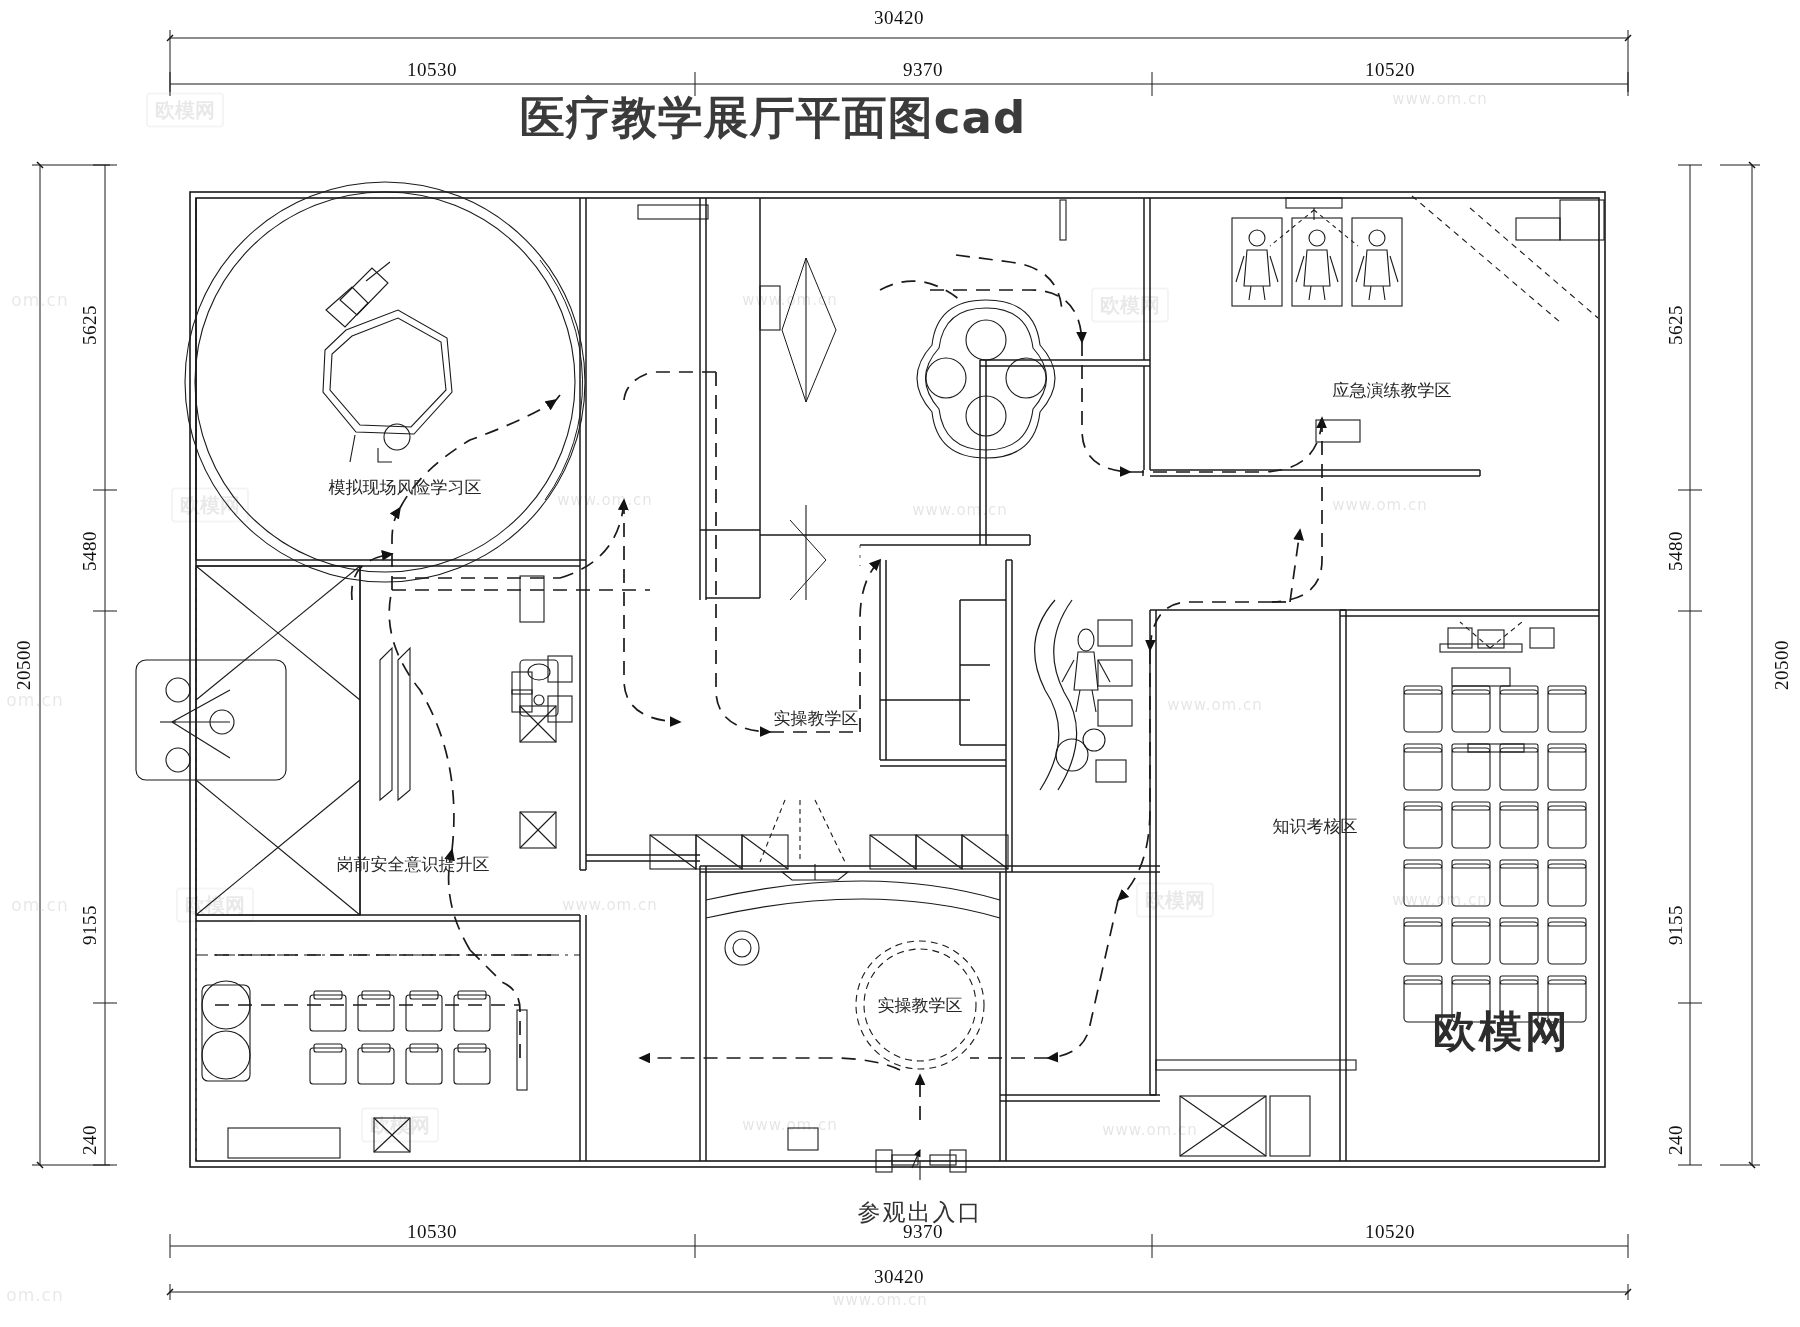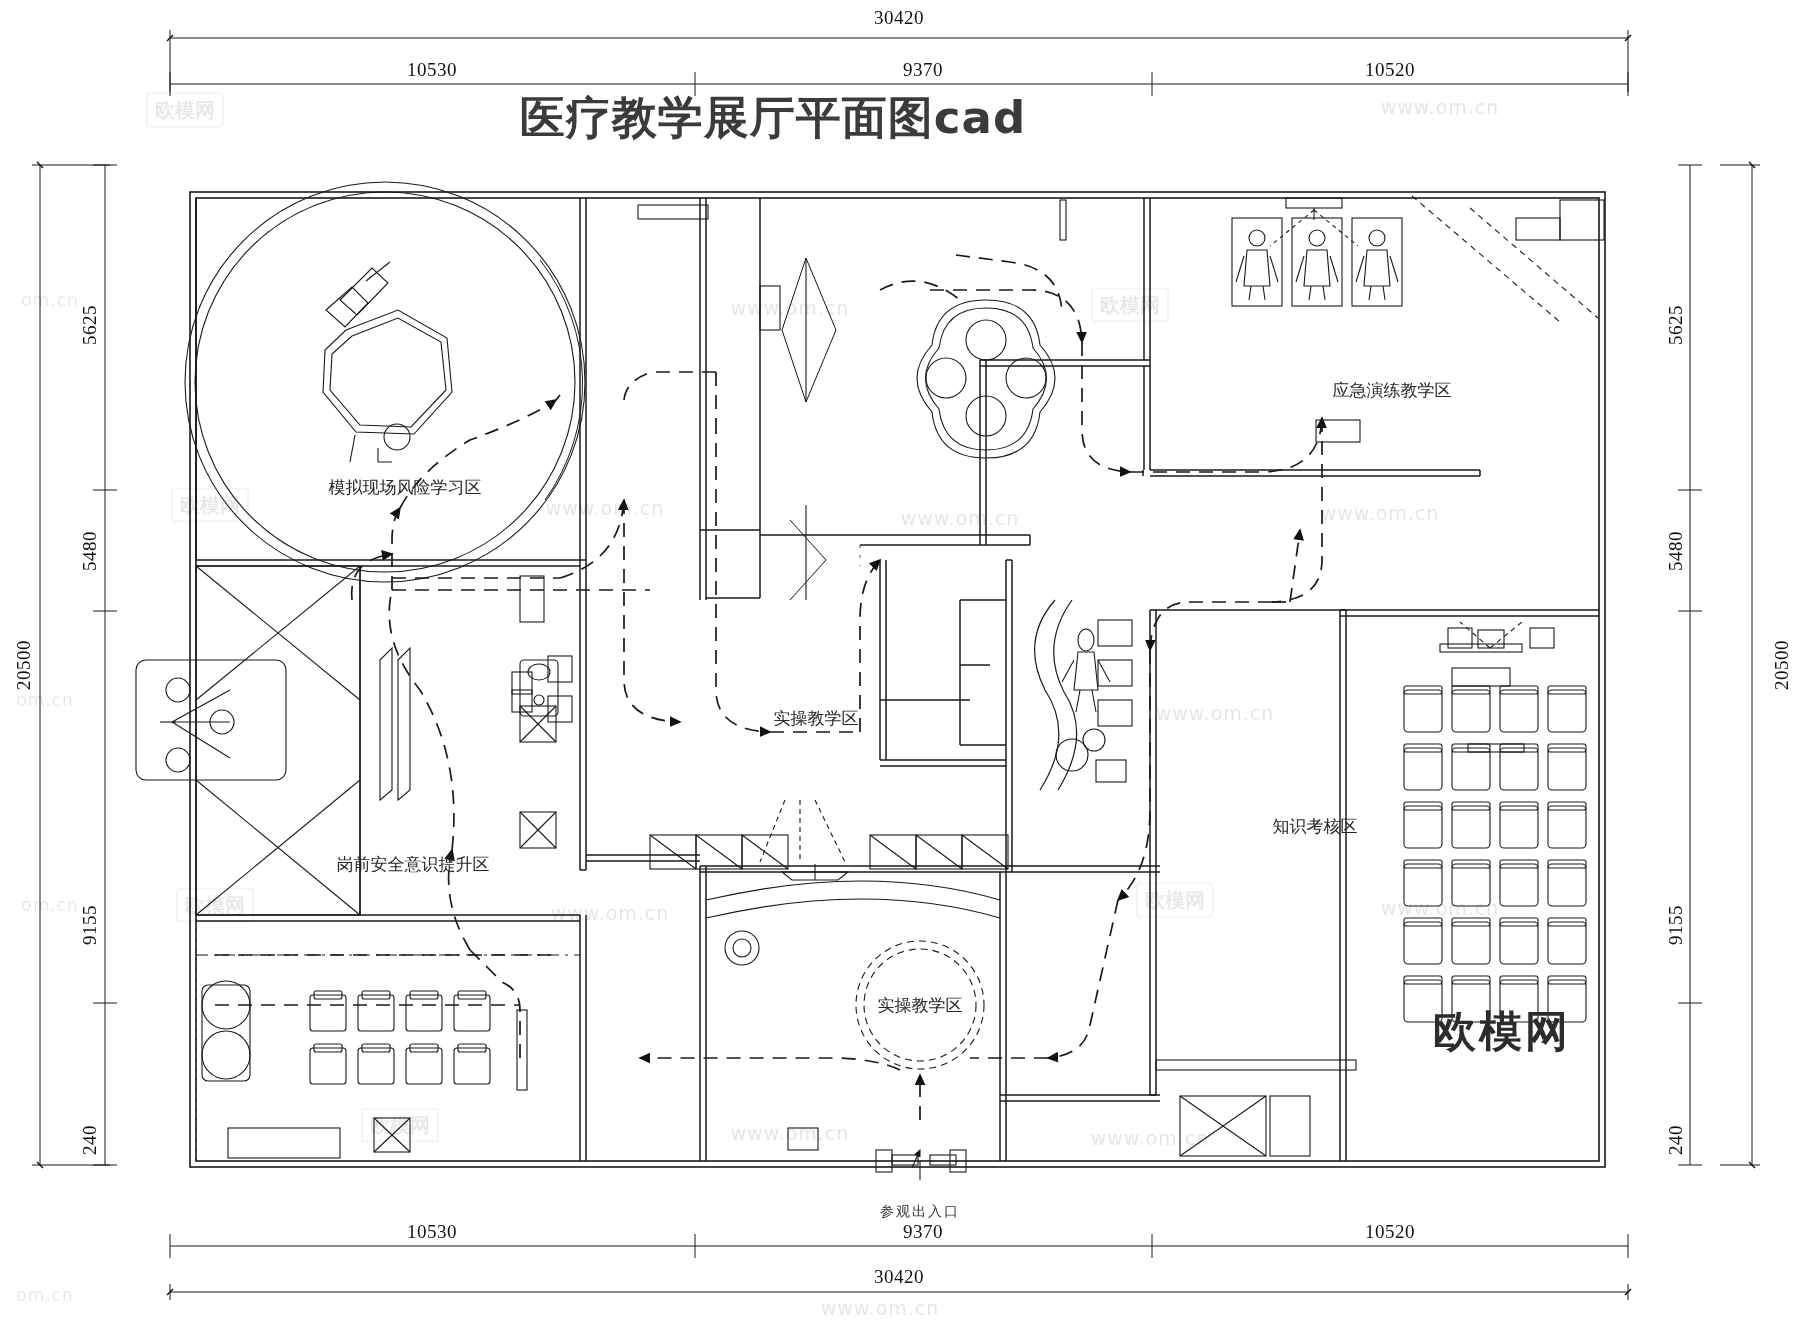--- a/index.html
+++ b/index.html
@@ -13,29 +13,29 @@
           font-size:19px;letter-spacing:.5px;color:#111;white-space:nowrap;
           transform:translate(-50%,-50%);}
   .dimtxt.vert{transform:translate(-50%,-50%) rotate(-90deg);}
   .zonelbl{position:absolute;font-family:"DejaVu Sans",sans-serif;
            font-size:17px;color:#262626;white-space:nowrap;
            transform:translate(-50%,-50%);font-weight:500;}
   .title{position:absolute;left:773px;top:118px;transform:translate(-50%,-50%);
          font-family:"DejaVu Sans",sans-serif;font-weight:700;font-size:45px;
          color:#3b3b3b;letter-spacing:1px;white-space:nowrap;text-align:center;}
   .entrylbl{position:absolute;left:800px;top:1040px;transform:translate(-50%,-50%);
-            font-family:"DejaVu Serif",serif;font-size:14px;color:#333;
+            font-family:"DejaVu Serif",serif;font-size:23px;color:#333;
             white-space:nowrap;letter-spacing:2px;}
 
   
   .wm{position:absolute;color:#000;opacity:.055;white-space:nowrap;
       font-family:"DejaVu Sans",sans-serif;font-weight:700;
       transform:translate(-50%,-50%);pointer-events:none;user-select:none;}
-  .wm.om{font-size:19px;letter-spacing:1px;opacity:.10;font-weight:400;margin-top:8px;}
-  .wm.cn{font-size:17px;letter-spacing:1px;opacity:.09;font-weight:400;margin-left:10px;}
+  .wm.om{font-size:15px;letter-spacing:1px;opacity:.10;font-weight:400;}
+  .wm.cn{font-size:17px;letter-spacing:1px;opacity:.09;font-weight:400;}
   .wm.box{font-size:20px;opacity:.085;border:2px solid rgba(0,0,0,.5);
           padding:2px 7px;border-radius:4px;}
   .brand{position:absolute;left:1502px;top:1032px;transform:translate(-50%,-50%);
          font-family:"DejaVu Sans",sans-serif;font-weight:700;font-size:43px;
          color:#2c2c2c;letter-spacing:3px;white-space:nowrap;}
 </style>
 </head>
 <body>
 
 <div class="stage">

